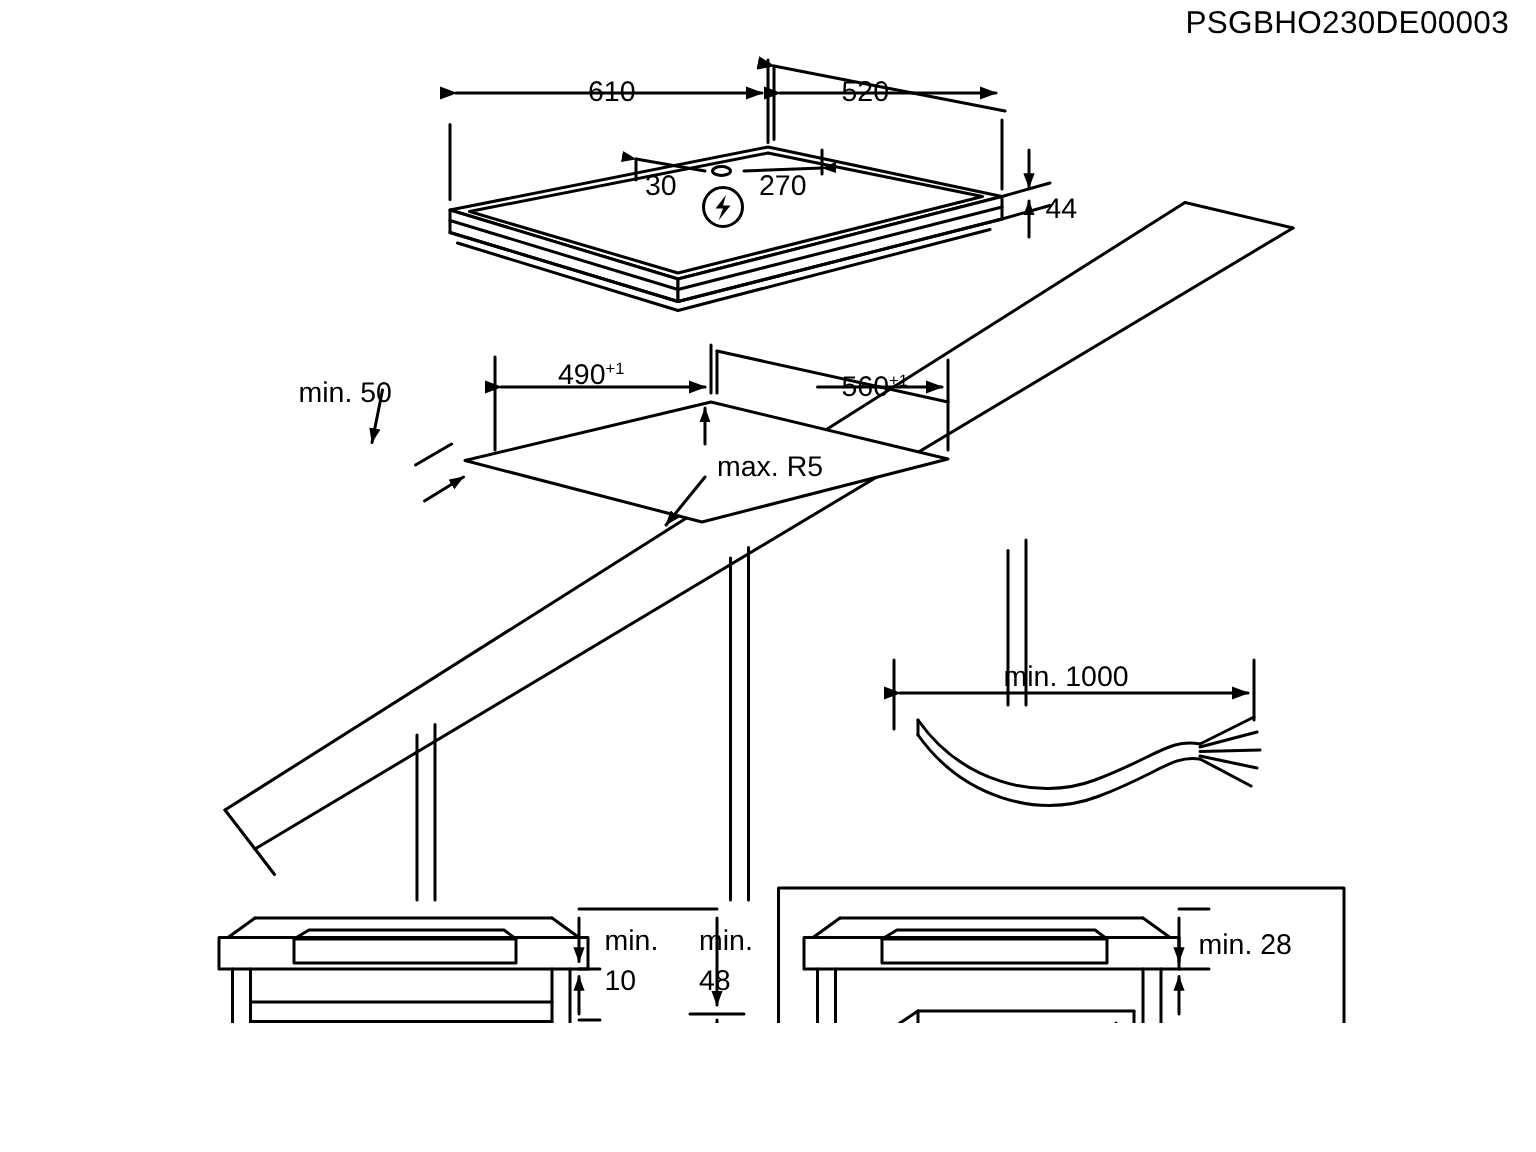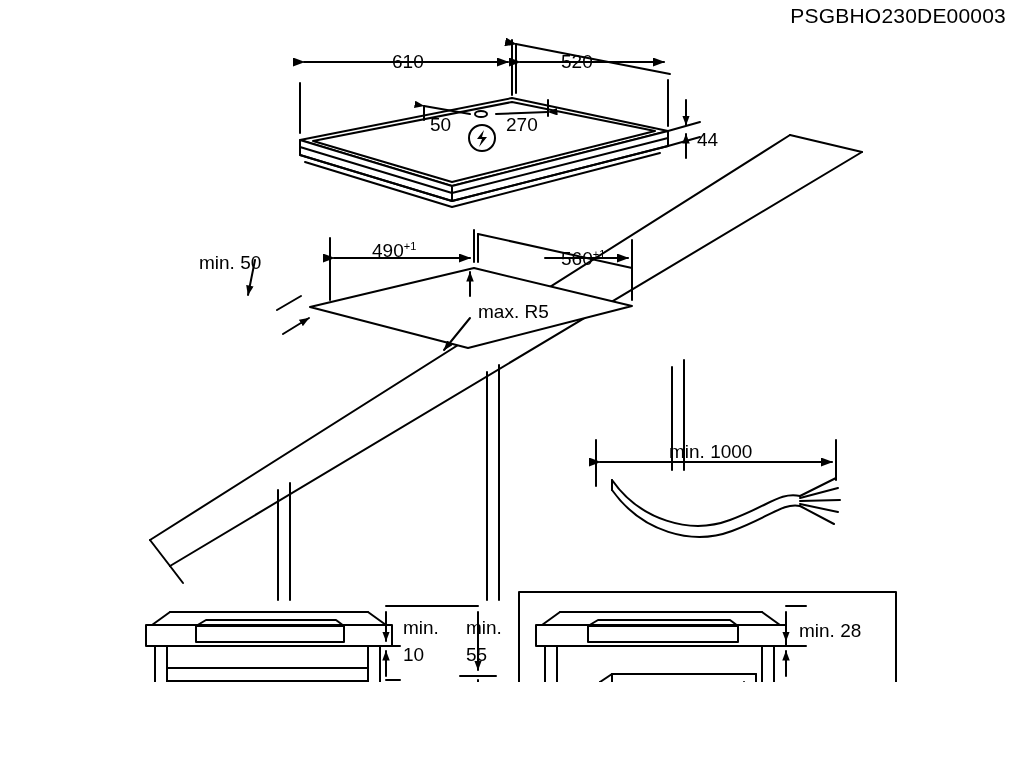--- a/index.html
+++ b/index.html
@@ -245,36 +245,36 @@
         <path d="M786,646 L806,646"></path>
         <path d="M786,612 L786,641" marker-end="url(#arS)"></path>
         <path d="M786,676 L786,651" marker-end="url(#arS)"></path>
       </g>
 
     </g>
   </svg>
 
   <div class="lbl" style="left:392px; top:52px;">610</div>
   <div class="lbl" style="left:561px; top:52px;">520</div>
-  <div class="lbl" style="left:430px; top:115px;">50</div>
+  <div class="lbl" style="left:430px; top:115px;">30</div>
   <div class="lbl" style="left:506px; top:115px;">270</div>
   <div class="lbl" style="left:697px; top:130px;">44</div>
 
   <div class="lbl" style="left:199px; top:253px;">min. 50</div>
 
   <div class="lbl" style="left:372px; top:241px;">
     <span>490</span><sup>+1</sup>
   </div>
   <div class="lbl" style="left:545px; top:249px;margin-left:16px;">
     <span>560</span><sup>+1</sup>
   </div>
   <div class="lbl" style="left:478px; top:302px;">max. R5</div>
 
   <div class="lbl" style="left:669px; top:442px;">min. 1000</div>
 
   <div class="lbl" style="left:403px; top:618px;">min.</div>
   <div class="lbl" style="left:403px; top:645px;">10</div>
   <div class="lbl" style="left:466px; top:618px;">min.</div>
-  <div class="lbl" style="left:466px; top:645px;">55</div>
+  <div class="lbl" style="left:466px; top:645px;">48</div>
 
   <div class="lbl" style="left:799px; top:621px;">min. 28</div>
 
 </div>
 
 </body></html>

